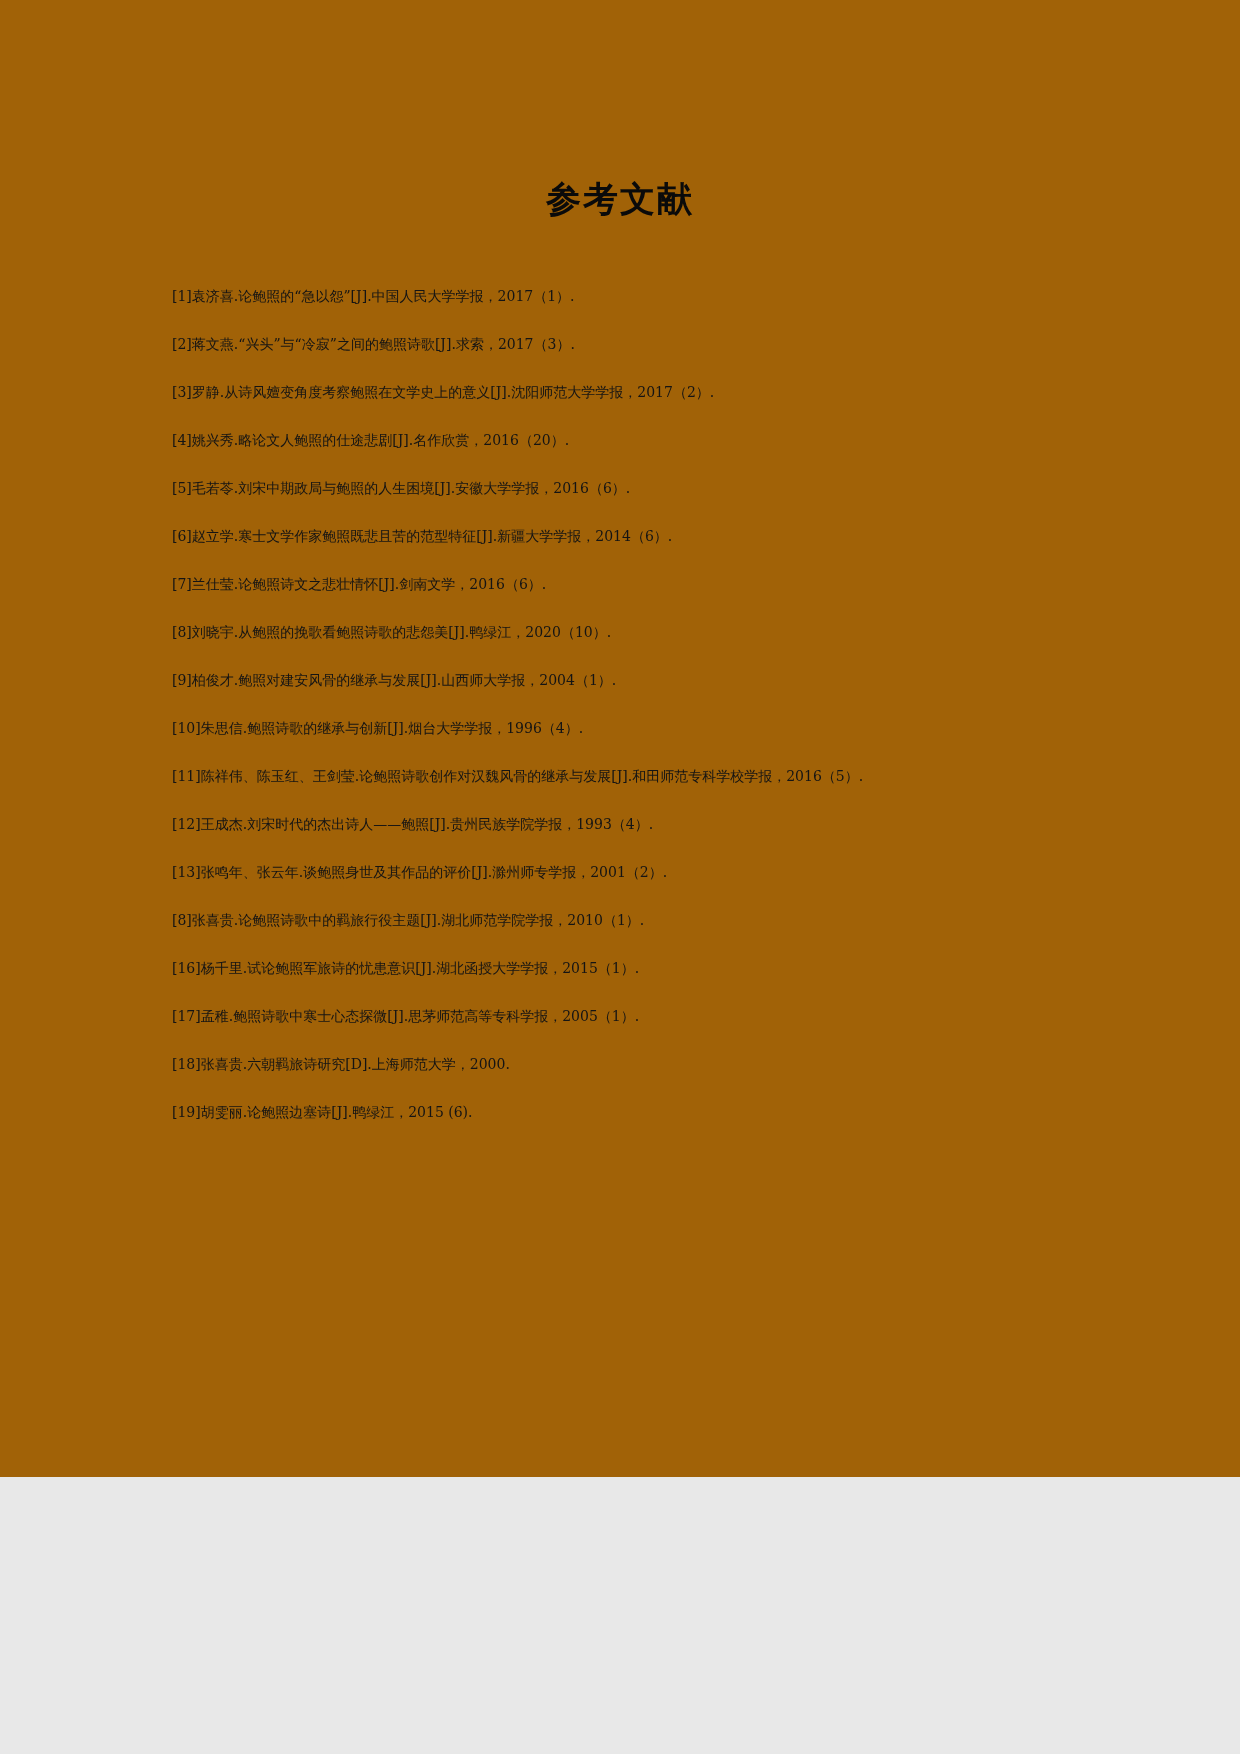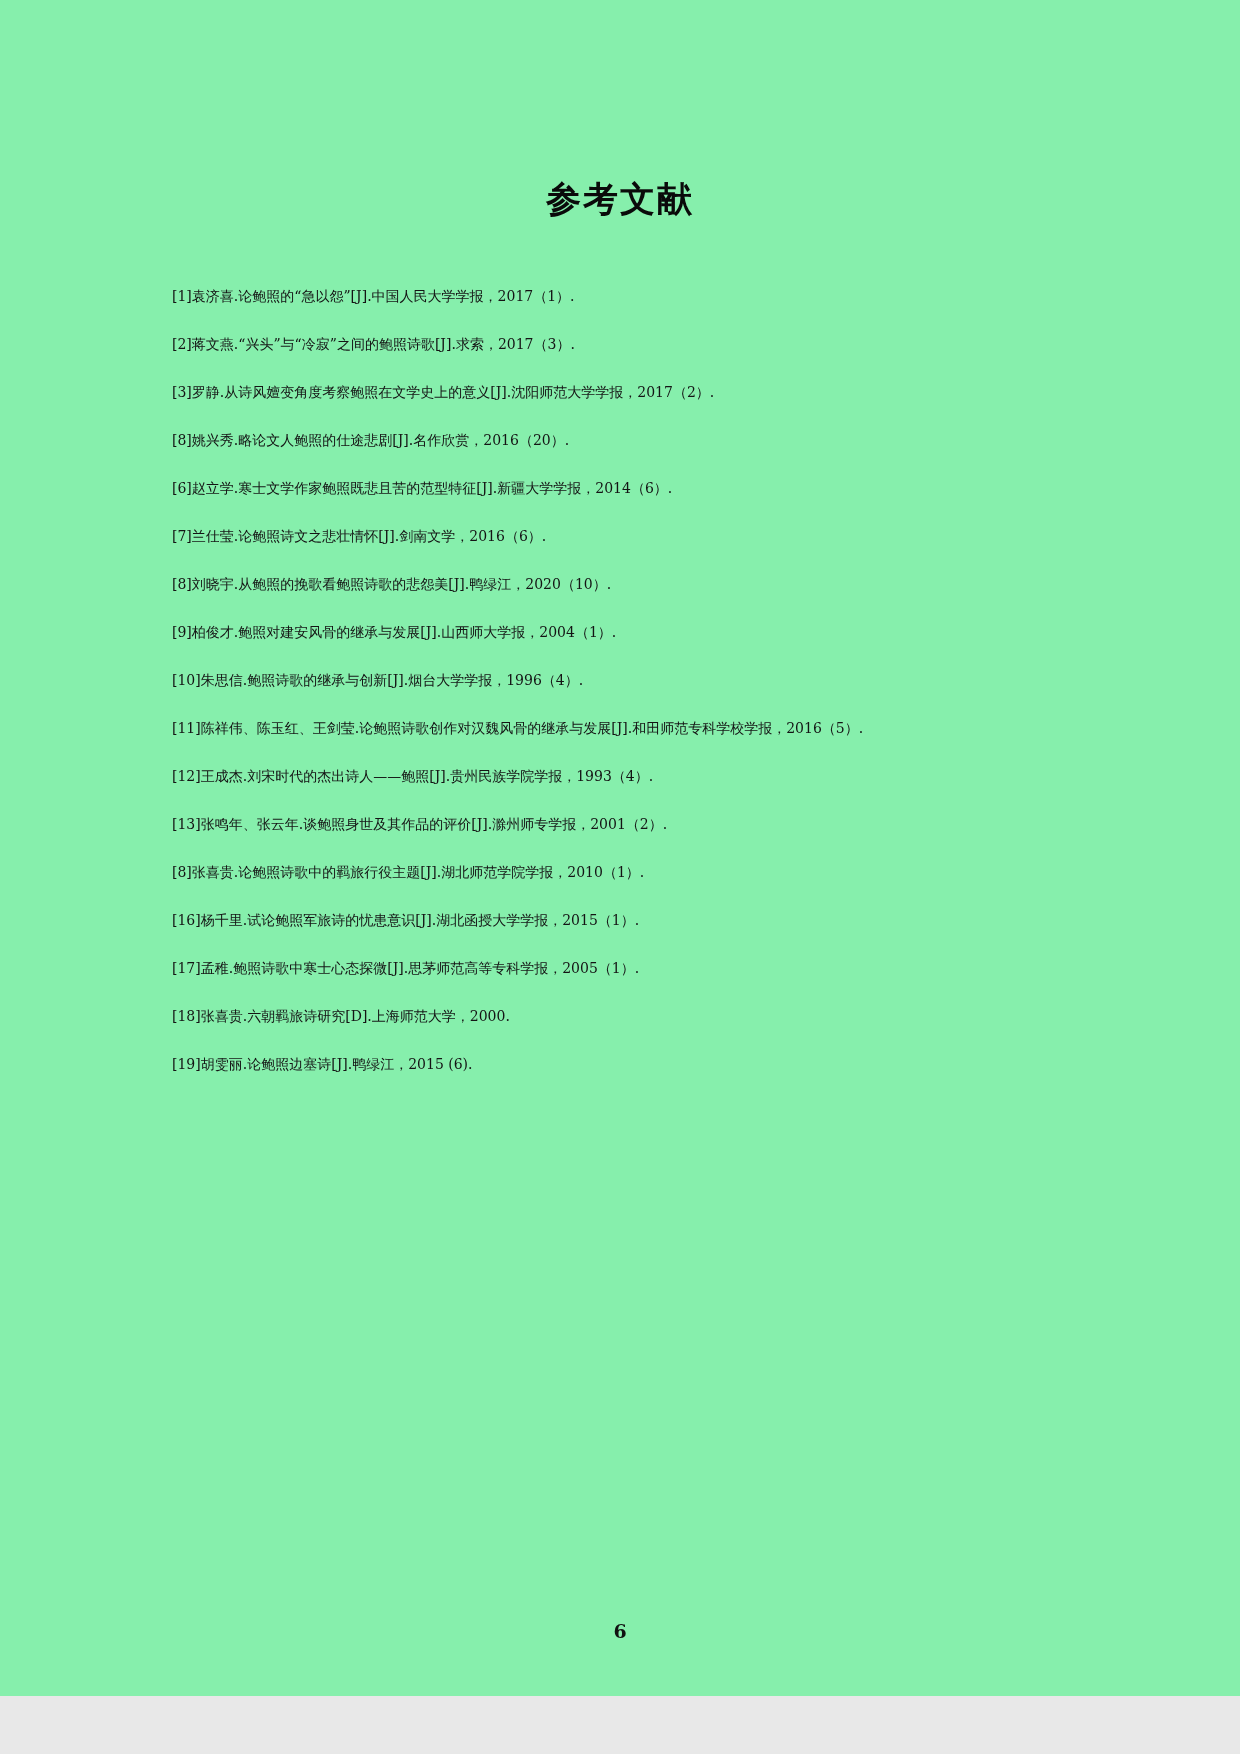--- a/index.html
+++ b/index.html
@@ -3,23 +3,23 @@
   <meta charset="utf-8">
   <style>
     html, body {
       margin: 0;
       padding: 0;
       background: #e8e8e8;
     }
     .page {
       position: relative;
       width: 1240px;
-      height: 1696px;
+      height: 1477px;
       margin: 0 auto;
-      background: #86efac;
+      background: #a16207;
       color: #111111;
       font-family: "DejaVu Serif", "Liberation Serif", serif;
       overflow: hidden;
     }
     .doc-title {
       position: absolute;
       top: 176px;
       left: 0;
       width: 100%;
       margin: 0;
@@ -58,21 +58,22 @@
 <body>
 
 <div class="page">
 
   <h1 class="doc-title">参考文献</h1>
 
   <div class="reference-list">
     <p class="reference-item">[1]袁济喜.论鲍照的“急以怨”[J].中国人民大学学报，2017（1）.</p>
     <p class="reference-item">[2]蒋文燕.“兴头”与“冷寂”之间的鲍照诗歌[J].求索，2017（3）.</p>
     <p class="reference-item">[3]罗静.从诗风嬗变角度考察鲍照在文学史上的意义[J].沈阳师范大学学报，2017（2）.</p>
-    <p class="reference-item">[8]姚兴秀.略论文人鲍照的仕途悲剧[J].名作欣赏，2016（20）.</p>
+    <p class="reference-item">[4]姚兴秀.略论文人鲍照的仕途悲剧[J].名作欣赏，2016（20）.</p>
+    <p class="reference-item">[5]毛若苓.刘宋中期政局与鲍照的人生困境[J].安徽大学学报，2016（6）.</p>
     <p class="reference-item">[6]赵立学.寒士文学作家鲍照既悲且苦的范型特征[J].新疆大学学报，2014（6）.</p>
     <p class="reference-item">[7]兰仕莹.论鲍照诗文之悲壮情怀[J].剑南文学，2016（6）.</p>
     <p class="reference-item">[8]刘晓宇.从鲍照的挽歌看鲍照诗歌的悲怨美[J].鸭绿江，2020（10）.</p>
     <p class="reference-item">[9]柏俊才.鲍照对建安风骨的继承与发展[J].山西师大学报，2004（1）.</p>
     <p class="reference-item">[10]朱思信.鲍照诗歌的继承与创新[J].烟台大学学报，1996（4）.</p>
     <p class="reference-item">[11]陈祥伟、陈玉红、王剑莹.论鲍照诗歌创作对汉魏风骨的继承与发展[J].和田师范专科学校学报，2016（5）.</p>
     <p class="reference-item">[12]王成杰.刘宋时代的杰出诗人——鲍照[J].贵州民族学院学报，1993（4）.</p>
     <p class="reference-item">[13]张鸣年、张云年.谈鲍照身世及其作品的评价[J].滁州师专学报，2001（2）.</p>
     <p class="reference-item">[8]张喜贵.论鲍照诗歌中的羁旅行役主题[J].湖北师范学院学报，2010（1）.</p>
     <p class="reference-item">[16]杨千里.试论鲍照军旅诗的忧患意识[J].湖北函授大学学报，2015（1）.</p>

